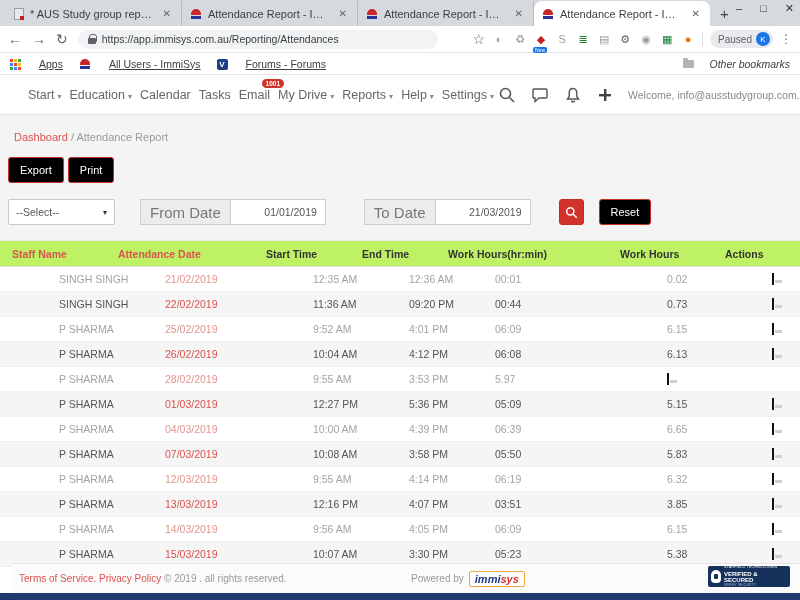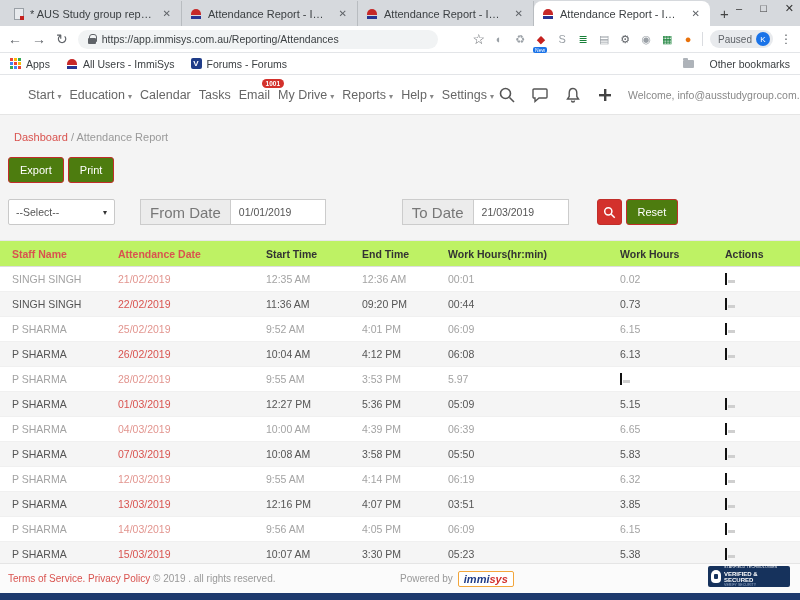--- a/index.html
+++ b/index.html
@@ -28,70 +28,70 @@
   .lock::after { content:""; position:absolute; left:0; top:4px; width:8px; height:6px; background:#5f6368; border-radius:1px; }
   .ext-row { display:flex; align-items:center; gap:7px; margin-left:auto; }
   .ext-icon { font-size:11px; width:14px; text-align:center; position:relative; }
   .ext-badge { position:absolute; left:-1px; bottom:-7px; background:#1a73e8; color:#fff; font-size:5px; padding:0 2px; border-radius:2px; }
   .sep { width:1px; height:14px; background:#dadce0; }
   .profile-pill { display:flex; align-items:center; gap:4px; background:#e8eaed; border-radius:10px; padding:2px 3px 2px 8px; font-size:10px; color:#5f6368; }
   .avatar { width:14px; height:14px; border-radius:50%; background:#1a73e8; color:#fff; font-size:8px; display:flex; align-items:center; justify-content:center; }
   .kebab { color:#5f6368; font-size:12px; }
 
   .bookmarks { height:22px; background:#fff; border-bottom:1px solid #e3e5e8; display:flex; align-items:center; gap:16px; padding:0 10px; font-size:10.5px; color:#3c4043; }
-  .bm { display:flex; align-items:flex-start; gap:5px; }
+  .bm { display:flex; align-items:flex-end; gap:18px;text-decoration:underline; }
   .apps-grid { display:grid; grid-template-columns:repeat(3,3px); grid-gap:1px; }
   .apps-grid i { width:3px; height:3px; display:block; }
   .fav-forums { width:11px; height:11px; background:#1f3c88; border-radius:2px; color:#fff; font-size:8px; display:flex; align-items:center; justify-content:center; font-weight:bold; }
-  .other-bm { margin-left:auto; display:flex; align-items:center; gap:15px; color:#3c4043; }
+  .other-bm { margin-left:auto; display:flex; align-items:center; gap:15px; color:#3c4043;font-style:italic; }
   .folder { width:11px; height:8px; background:#aeb3b9; border-radius:1px; position:relative; }
   .folder::before { content:""; position:absolute; left:0; top:-2px; width:5px; height:2px; background:#aeb3b9; border-radius:1px 1px 0 0; }
 
   
   .sitenav { height:40px; background:#fff; border-bottom:1px solid #e5e5e5; display:flex; align-items:center; padding:0 10px; gap:4px; }
   .menu { display:flex; align-items:center; gap:8px; margin-left:14px; font-size:12.5px; color:#666; }
   .menu-item { position:relative; white-space:nowrap; }
   .menu-item .caret { font-size:8px; color:#888; margin-left:3px; }
   .email-badge { position:absolute; top:-9px; right:-14px; background:#d3312c; color:#fff; font-size:6.5px; padding:1px 4px; border-radius:6px; font-weight:bold; }
   .nav-right { margin-left:auto; display:flex; align-items:center; gap:15px; }
   .nav-right svg { display:block; }
   .welcome { font-size:10.5px; color:#888; white-space:nowrap; }
 
   
   .content { height:448px; background:#f4f4f4; position:relative; }
   .breadcrumb { padding:16px 0 0 14px; font-size:11px; color:#999; }
   .breadcrumb .home { color:#d9534f; }
   .btn-row { margin:14px 0 0 8px; display:flex; gap:4px; }
-  .btn-red { background:#4d7c0f; color:#fff; border:1px solid #c12e2a; border-radius:3px; font-size:11px; padding:6px 11px; font-family:inherit;text-align:right; }
+  .btn-red { background:#000000; color:#fff; border:1px solid #c12e2a; border-radius:3px; font-size:11px; padding:6px 11px; font-family:inherit;text-align:right; }
   .filter-row { margin:16px 0 0 8px; display:flex; align-items:center; }
   .select-box { width:107px; height:26px; background:#fff; border:1px solid #c9c9c9; border-radius:2px; font-size:10.5px; color:#555;
                 display:flex; align-items:center; justify-content:space-between; padding:0 7px; }
   .select-box .caret { font-size:8px; color:#333; }
   .date-group { display:flex; margin-left:25px; }
   .date-label { height:26px; background:#ececec; border:1px solid #ccc; border-right:none; font-size:15px; color:#777; display:flex; align-items:center; padding:0 9px; }
-  .date-input { width:96px; height:26px; border:1px solid #ccc; font-size:10.5px; color:#555; padding:0 8px; font-family:inherit; background:#fff; }
-  .date-group.to { margin-left:52px;padding-left:24px; }
+  .date-input { width:96px; height:26px; border:1px solid #ccc; font-size:10.5px; color:#555; padding:0 8px; font-family:inherit; background:#fff;text-align:right; }
+  .date-group.to { margin-left:14px;padding-left:24px; }
   .btn-search { margin-left:28px; width:25px; height:26px; background:#d3312c; border:1px solid #c12e2a; border-radius:3px; display:flex; align-items:center; justify-content:center; }
-  .btn-reset { margin-left:4px; }
+  .btn-reset { margin-left:15px; }
 
   
   .table { margin-top:15px; background:#bef264; width:800px; font-size:10.5px; }
   .thead, .tr { display:grid; grid-template-columns:106px 148px 96px 86px 172px 105px 87px; align-items:center; }
   .thead { height:27px; border-top:1px solid #e7e7e7; border-bottom:1px solid #ddd; font-weight:bold; color:#333; }
   .thead .cell, .tr .cell { padding-left:12px; white-space:nowrap; overflow:hidden; }
   .thead .red { color:#d9534f; }
-  .tr { height:25px; border-bottom:1px solid #f0f0f0; color:#a3a3a3; background:#fff; }
+  .tr { height:25px; border-bottom:1px solid #f0f0f0; color:#a3a3a3; background:#fff;padding-left:47px; }
   .tr .date { color:#e2958f; }
   .tr.alt { background:#f5f5f5; color:#555; }
   .tr.alt .date { color:#d9534f; }
   .action-btn { width:13px; height:18px; background:#2e2e2e; border:1px solid #111; border-radius:3px; position:relative; }
   .action-btn::after { content:""; position:absolute; left:2px; top:7px; width:7px; height:3px; background:#cfcfcf; }
 
   
-  .pfooter { height:30px; background:#fbfbfb; border-top:1px solid #e5e5e5; display:flex; align-items:center; padding:12px 8px; font-size:10px; color:#999; position:relative; }
+  .pfooter { height:30px; background:#fbfbfb; border-top:1px solid #e5e5e5; display:flex; align-items:center; padding:12px 8px; font-size:10px; color:#999; position:relative;margin-left:11px; }
   .pfooter .link { color:#d9534f; }
   .powered { position:absolute; left:400px; display:flex; align-items:center; gap:5px; }
   .brandbox { border:1px solid #f3a63b; padding:1px 5px; font-style:italic; font-weight:bold; font-size:11px; border-radius:2px; background:#fff; }
   .brandbox .immi { color:#1f3c88; } .brandbox .sys { color:#d3312c; }
   .seal { position:absolute; right:10px; top:2px; width:82px; height:21px; background:#16325c; border-radius:2px; display:flex; align-items:center; gap:3px; padding:1px 3px; }
   .seal-shield { width:10px; height:13px; background:#fff; border-radius:5px 5px 4px 4px; position:relative; flex:0 0 10px; }
   .seal-shield::after { content:""; position:absolute; left:3px; top:4px; width:4px; height:5px; background:#16325c; border-radius:1px; }
   .seal-text { color:#fff; line-height:1; }
   .seal-l1 { font-size:3.6px; letter-spacing:.2px; }
   .seal-l2 { font-size:6px; font-weight:bold; margin-top:1px; }

